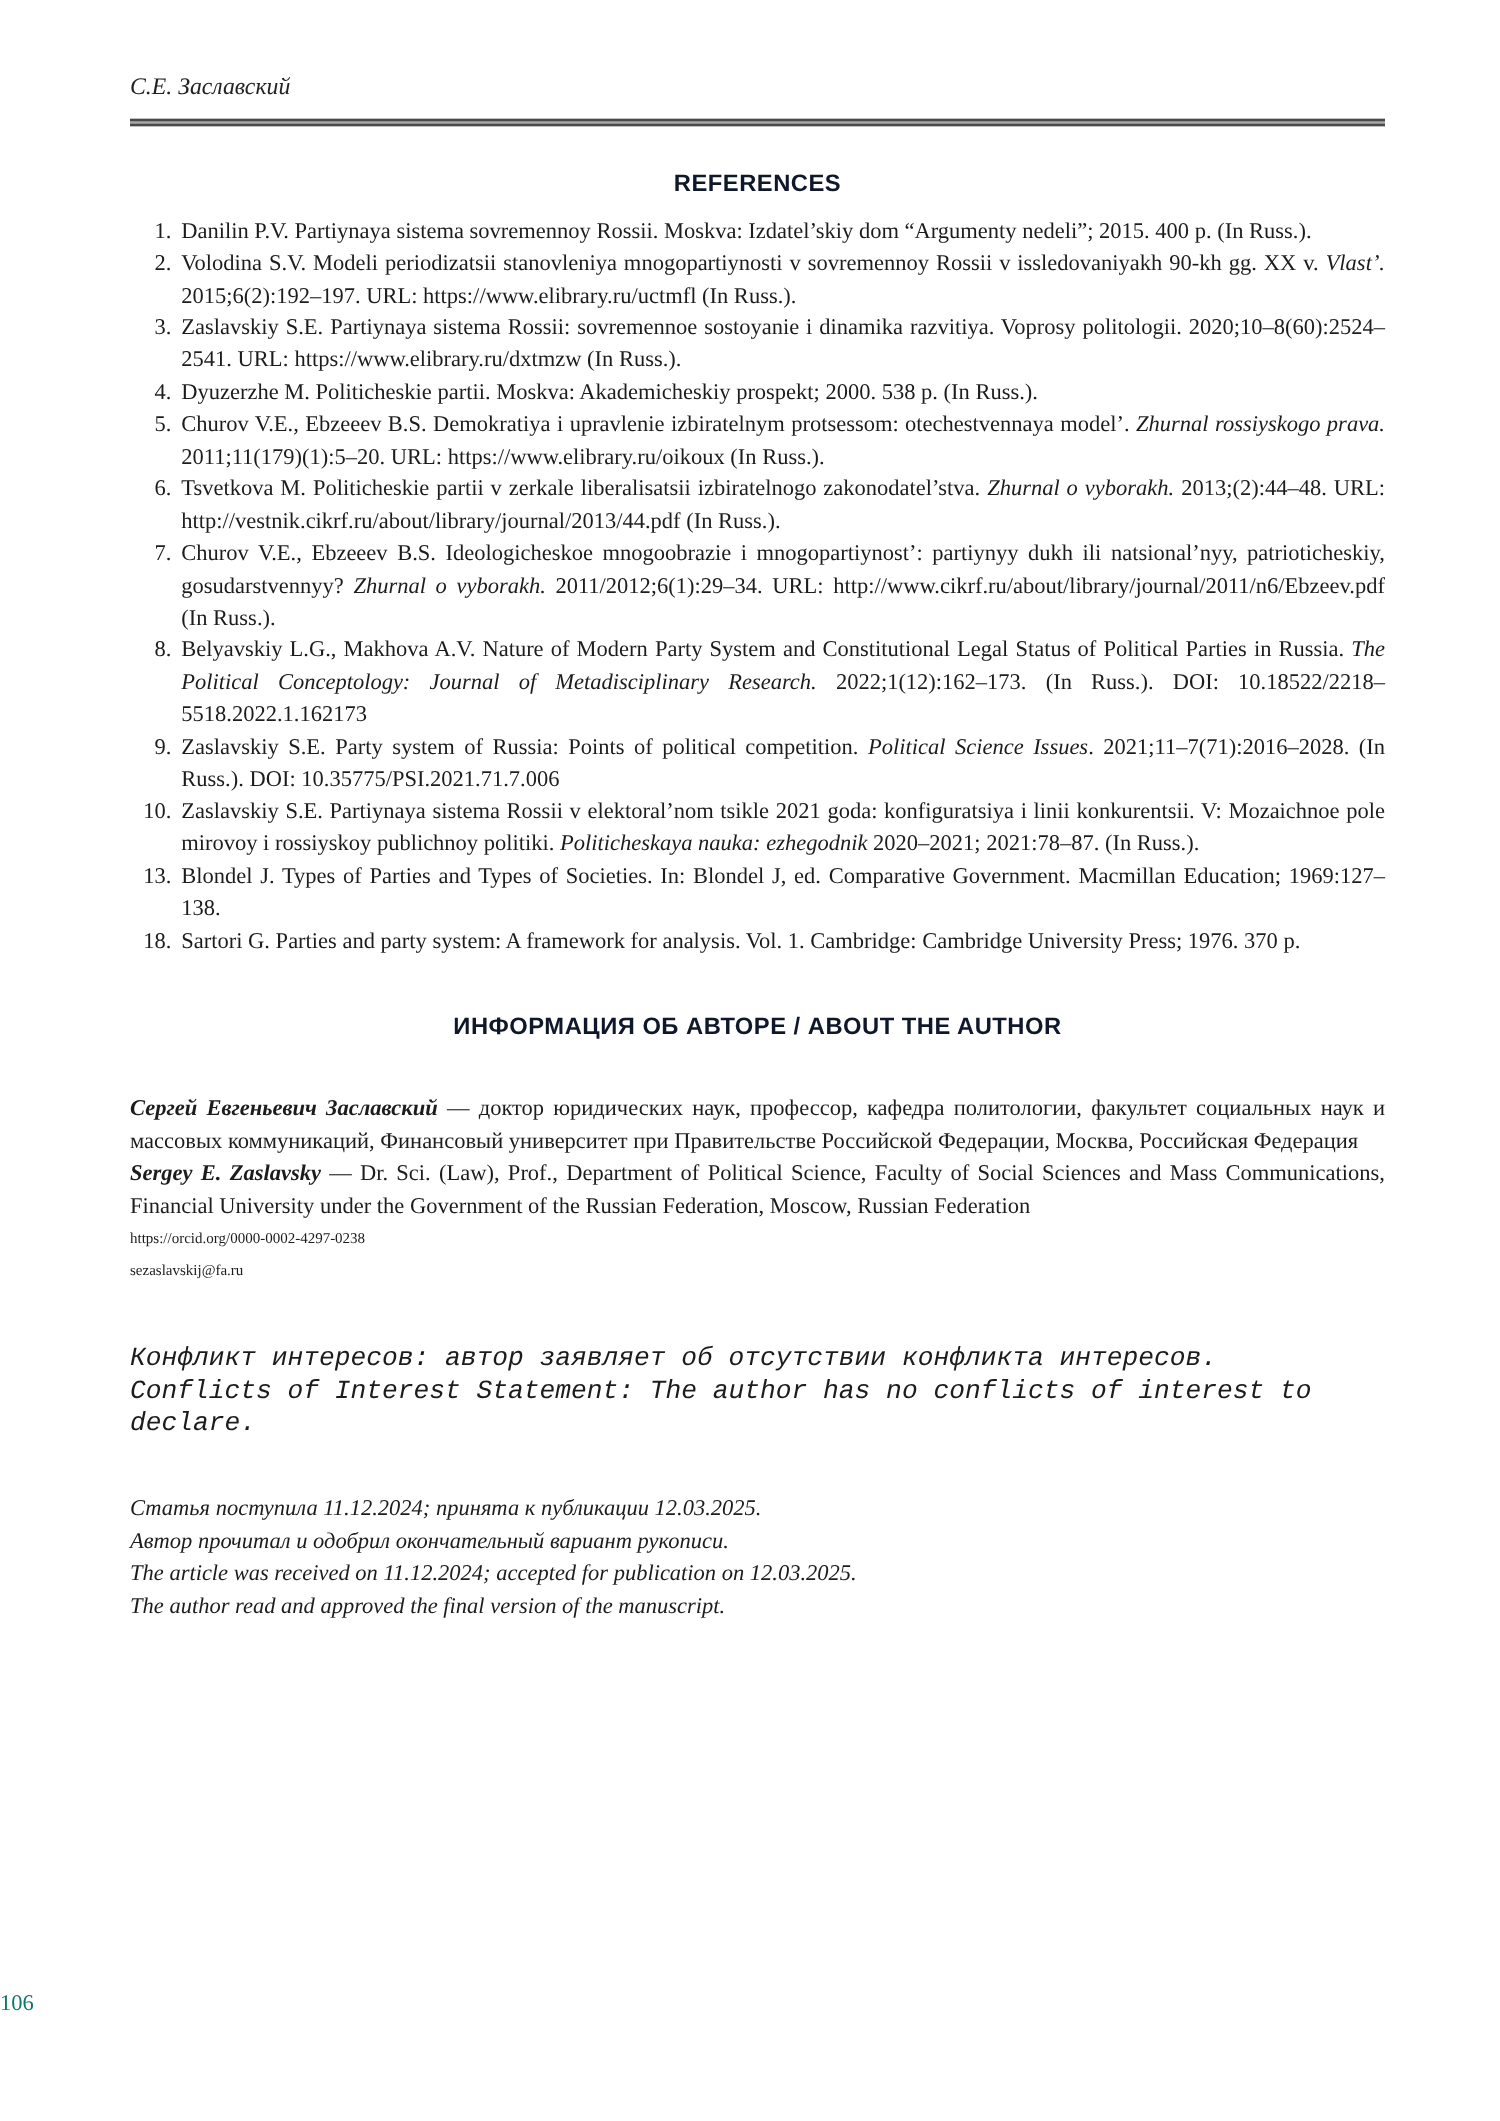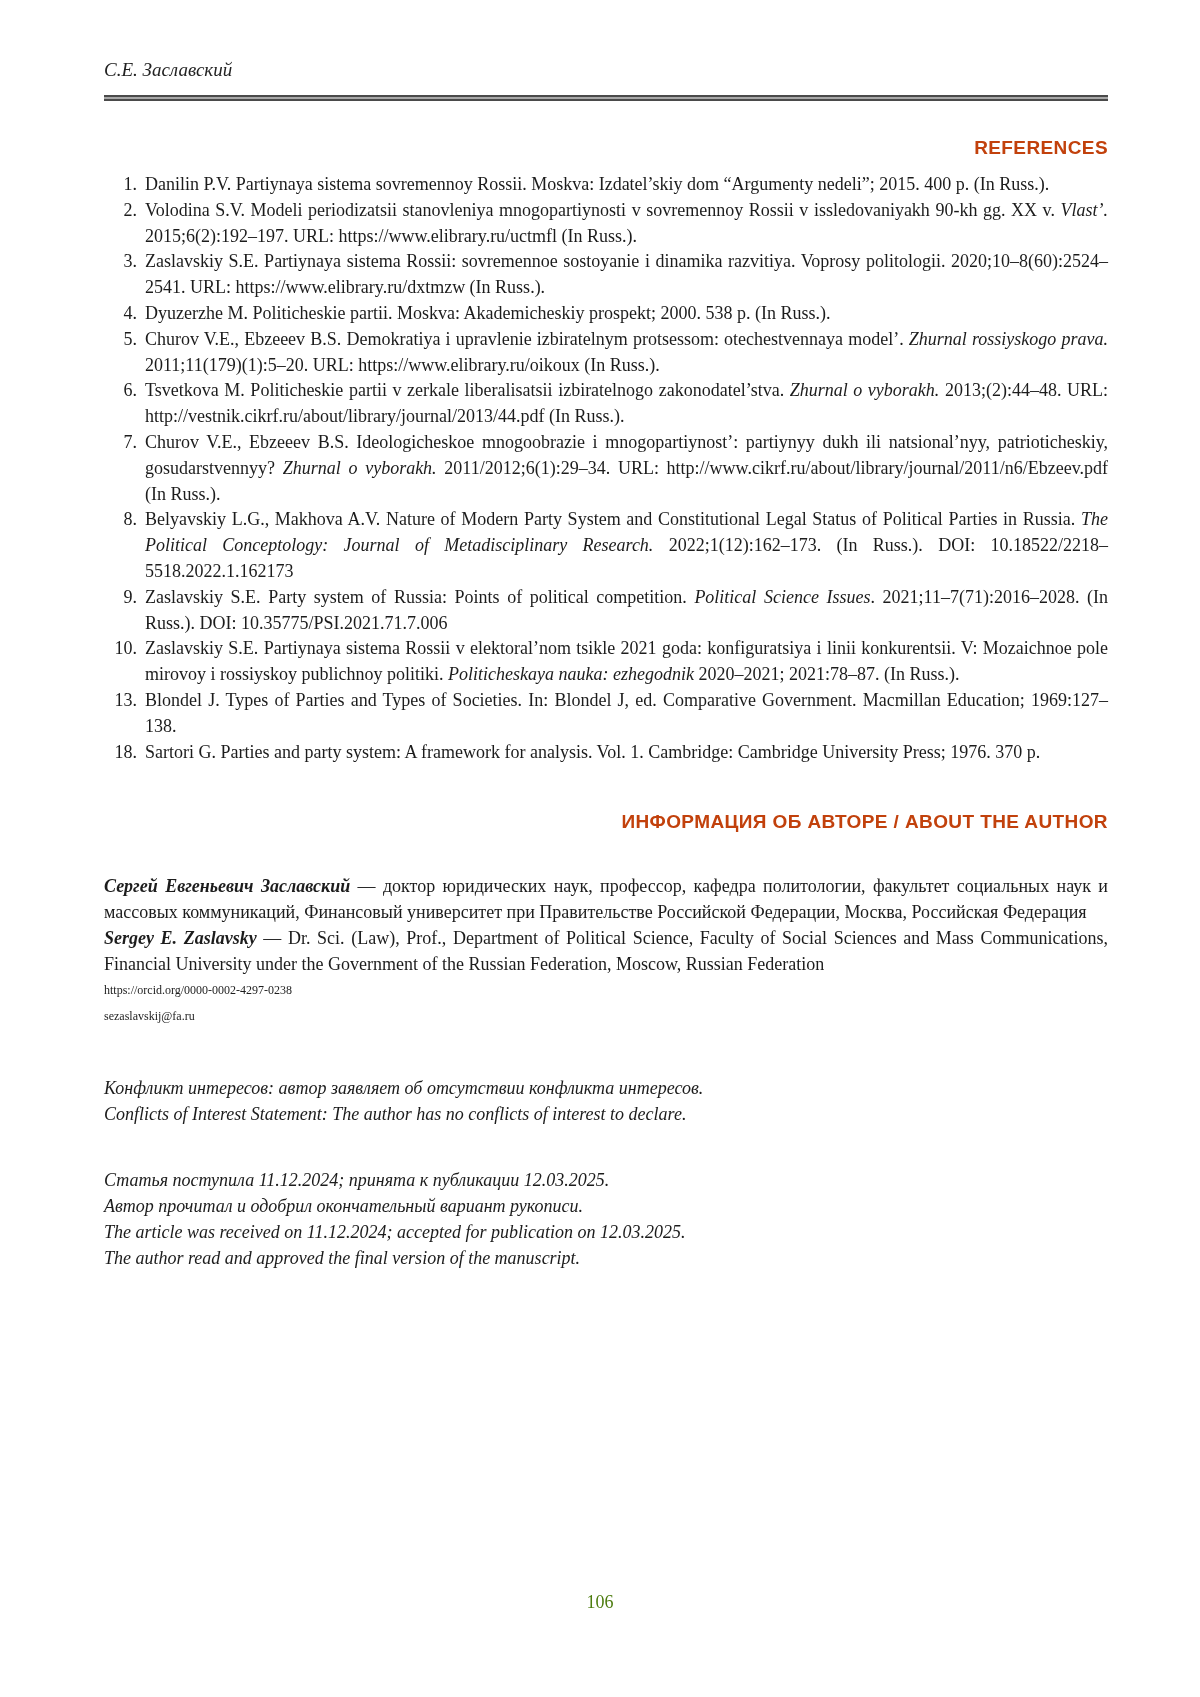--- a/index.html
+++ b/index.html
@@ -8,37 +8,37 @@
     font-family:"Liberation Serif",serif;color:#1c1c1c;overflow:hidden;
   }
   .content{padding:58px 92px 0 104px;}
   .running-head{font-style:italic;font-size:19px;line-height:24px;color:#222;}
   .rule{
     margin-top:13px;height:6px;box-sizing:border-box;
     border-top:2px solid #4a4a4a;border-bottom:2px solid #4a4a4a;background:#a8a8a8;
   }
   .h-sans{
     font-family:"Liberation Sans",sans-serif;font-weight:700;font-size:19px;
-    letter-spacing:.4px;text-align:right;color:#c2410c;
+    letter-spacing:.4px;text-align:center;color:#0f172a;
   }
   .h-refs{margin-top:36px;}
   .refs{margin-top:13px;font-size:18px;line-height:25.8px;}
   .ref{display:flex;}
   .ref-num{flex:0 0 33px;text-align:right;padding-right:8px;}
   .ref-text{flex:1;text-align:justify;}
   .h-author{margin-top:46px;}
   .bio{margin-top:40px;font-size:18px;line-height:26px;}
   .bio p{margin:0;text-align:justify;}
   .plainline{margin:0;font-size:12px;line-height:26px;}
-  .block-conflict{margin-top:46px;font-style:italic;font-size:18px;line-height:26px;}
+  .block-conflict{margin-top:46px;font-style:italic;font-size:21px;line-height:26px;font-family:Liberation Mono, monospace;}
   .block-dates{margin-top:40px;font-style:italic;font-size:18px;line-height:26px;}
   .block-conflict p,.block-dates p{margin:0;}
   .page-number{
-    position:absolute;left:0;right:0;top:1592px;text-align:center;
-    font-size:18px;color:#4d7c0f;
+    position:absolute;left:0;right:0;top:1592px;
+    font-size:18px;color:#0f766e;
   }
 </style>
 </head>
 <body>
 
 <div class="page">
   <div class="content">
 
     <div class="running-head">С.Е. Заславский</div>
     <div class="rule"></div>

